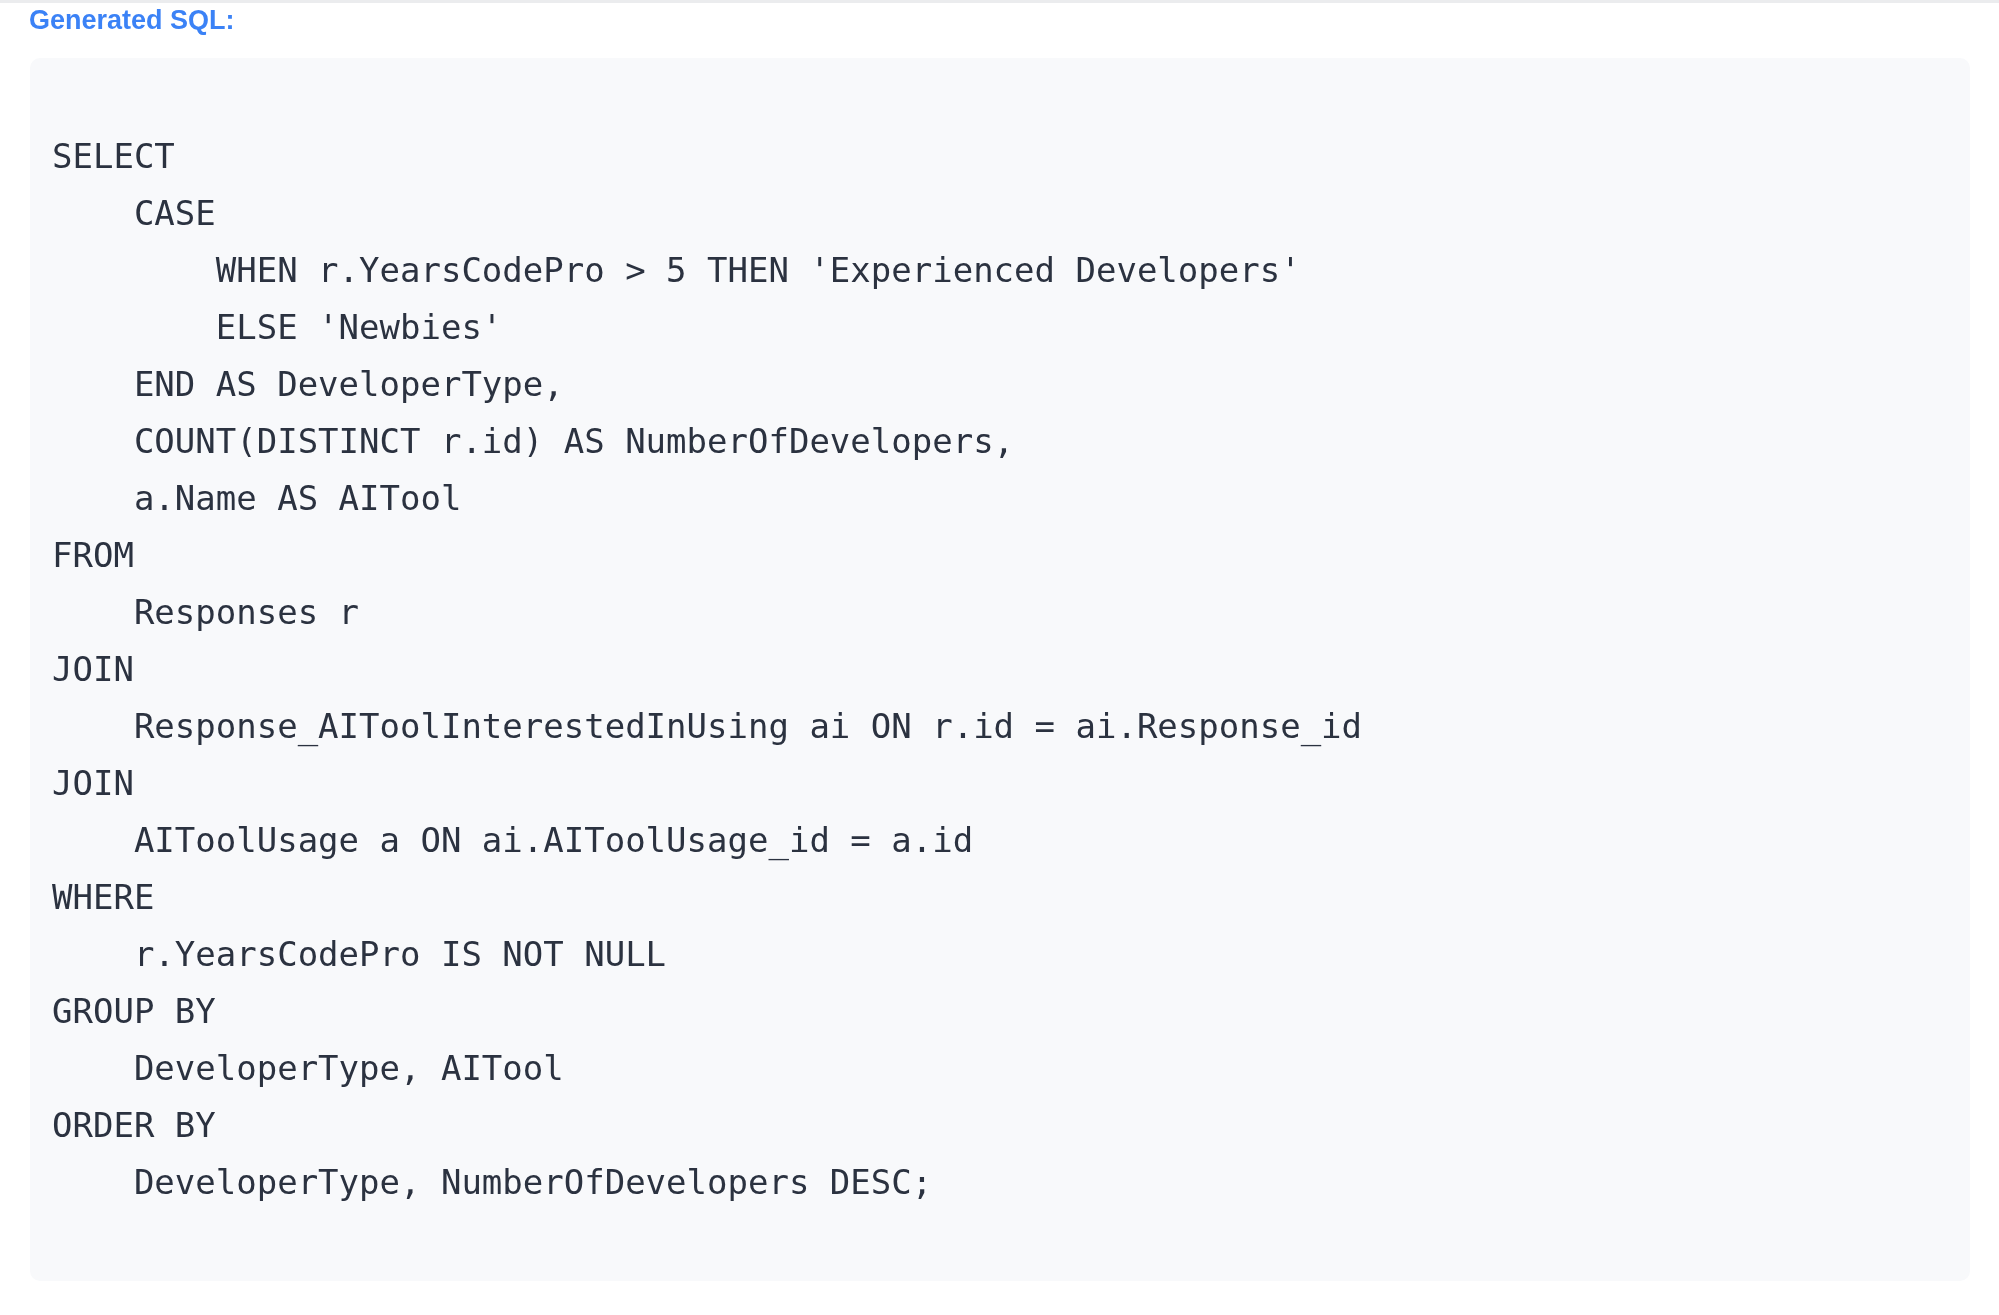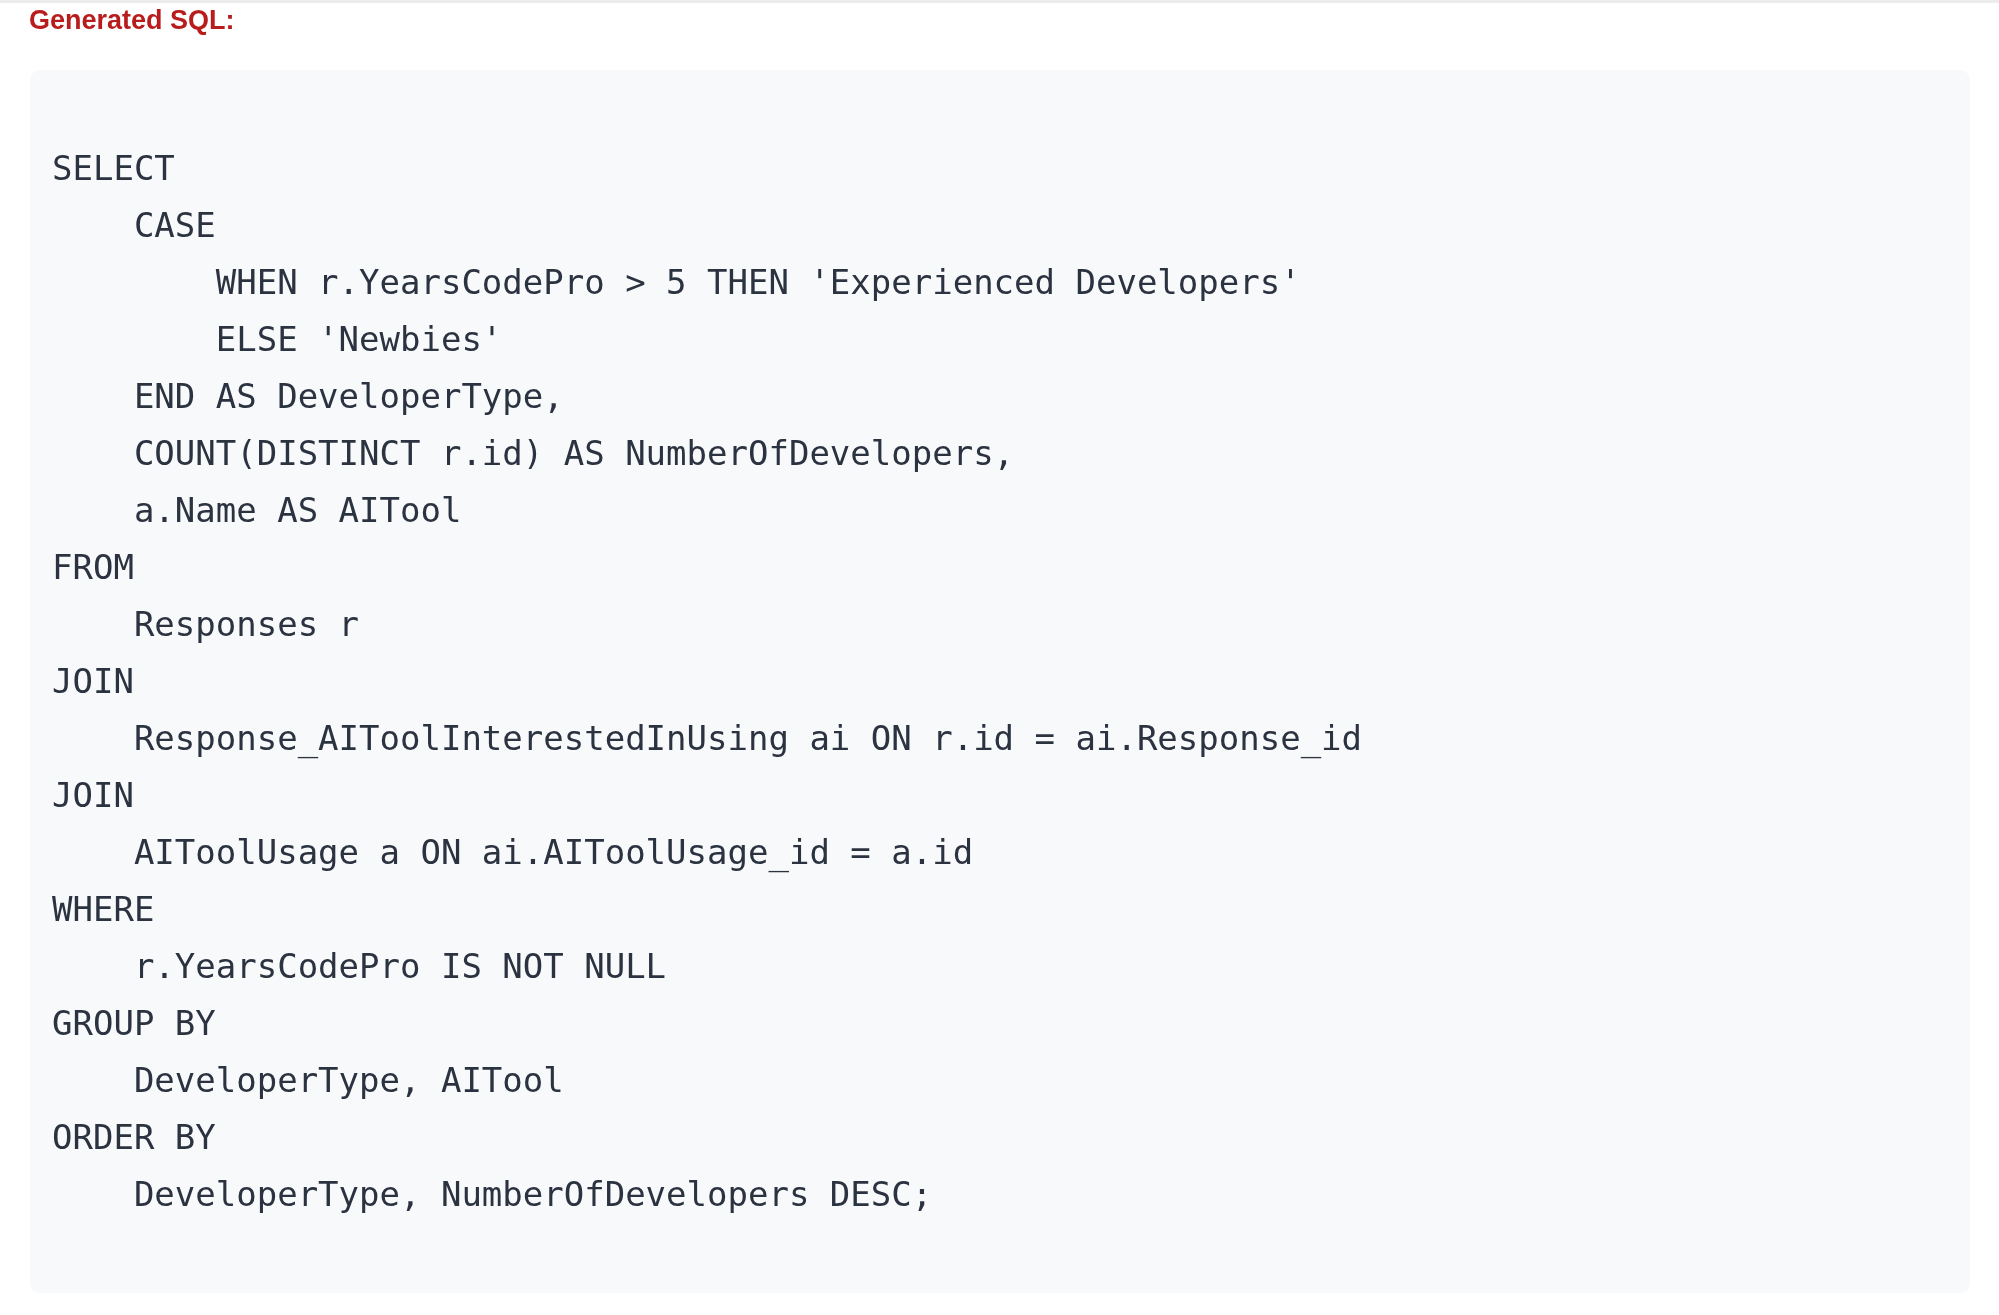--- a/index.html
+++ b/index.html
@@ -27,21 +27,21 @@
     left: 29px;
     top: 3px;
     font-size: 27px;
     font-weight: 700;
     color: #212839;
     line-height: 34px;
   }
   .code-block {
     position: absolute;
     left: 30px;
-    top: 70px;
+    top: 58px;
     width: 1940px;
     height: 1223px;
     background: #f8f9fb;
     border-radius: 10px;
     box-sizing: border-box;
     overflow: hidden;
   }
   .code-block pre {
     margin: 0;
     padding: 70px 24px 70px 22px;
@@ -50,21 +50,21 @@
     line-height: 57px;
     color: #2b3240;
     white-space: pre;
   }
 </style>
 </head>
 <body>
 
 <div class="top-divider" style="background: rgb(235, 236, 238);"></div>
 
-<div class="heading" style="color: #b91c1c;">Generated SQL:</div>
+<div class="heading" style="color: #3b82f6;">Generated SQL:</div>
 
 <div class="code-block" style="background: rgb(248, 249, 251);">
   <pre style="color: rgb(43, 50, 64);">SELECT
     CASE
         WHEN r.YearsCodePro &gt; 5 THEN 'Experienced Developers'
         ELSE 'Newbies'
     END AS DeveloperType,
     COUNT(DISTINCT r.id) AS NumberOfDevelopers,
     a.Name AS AITool
 FROM

